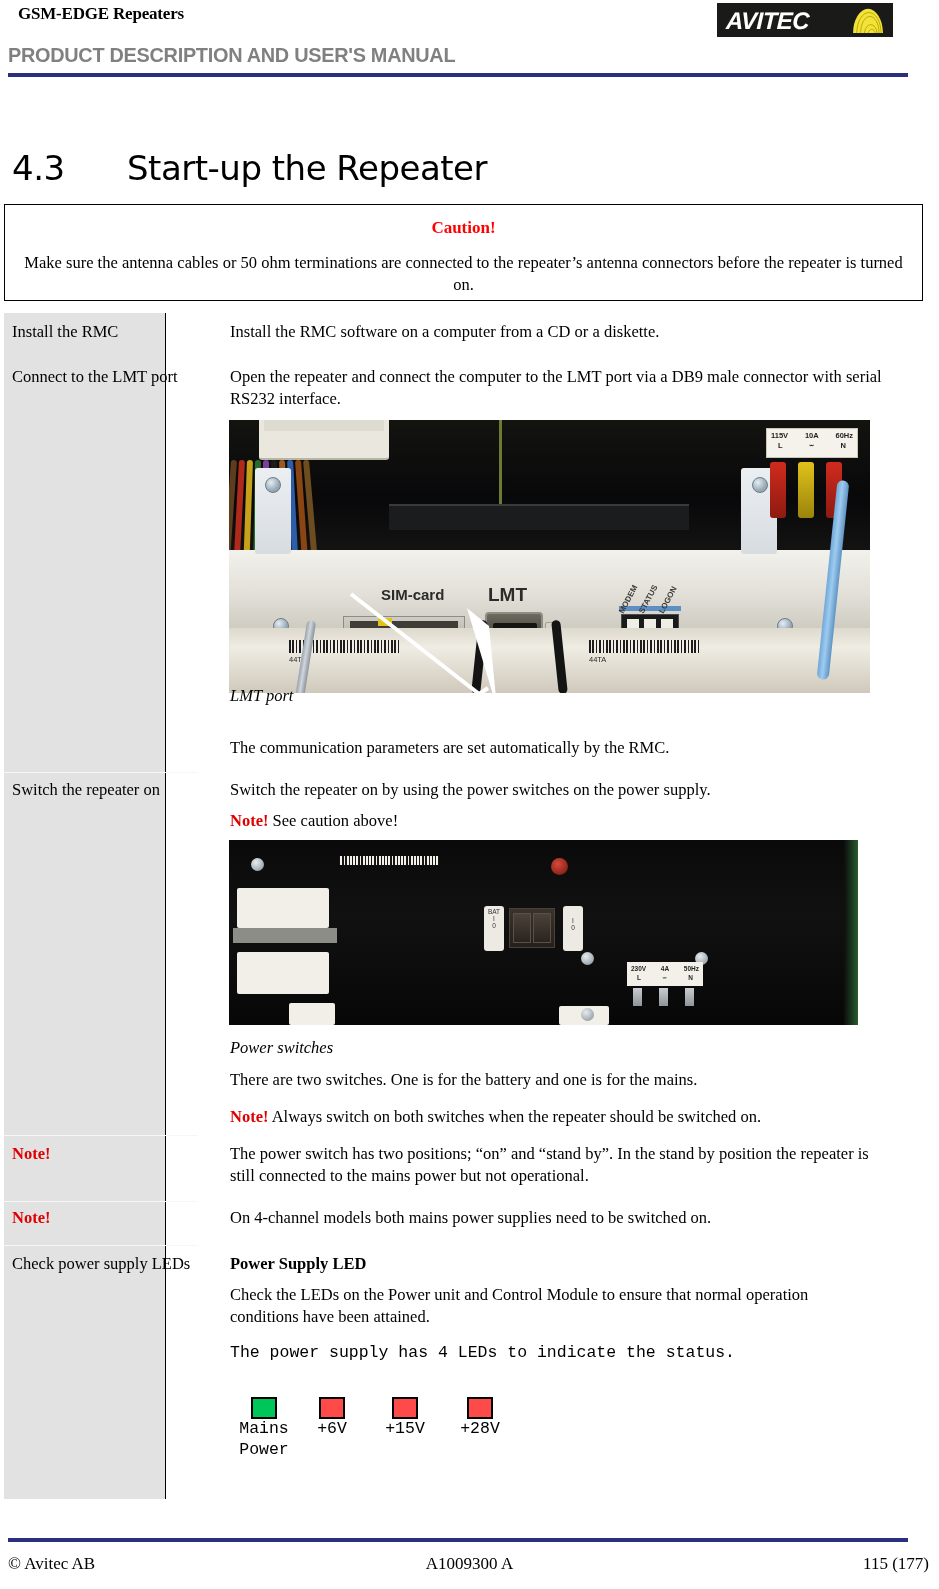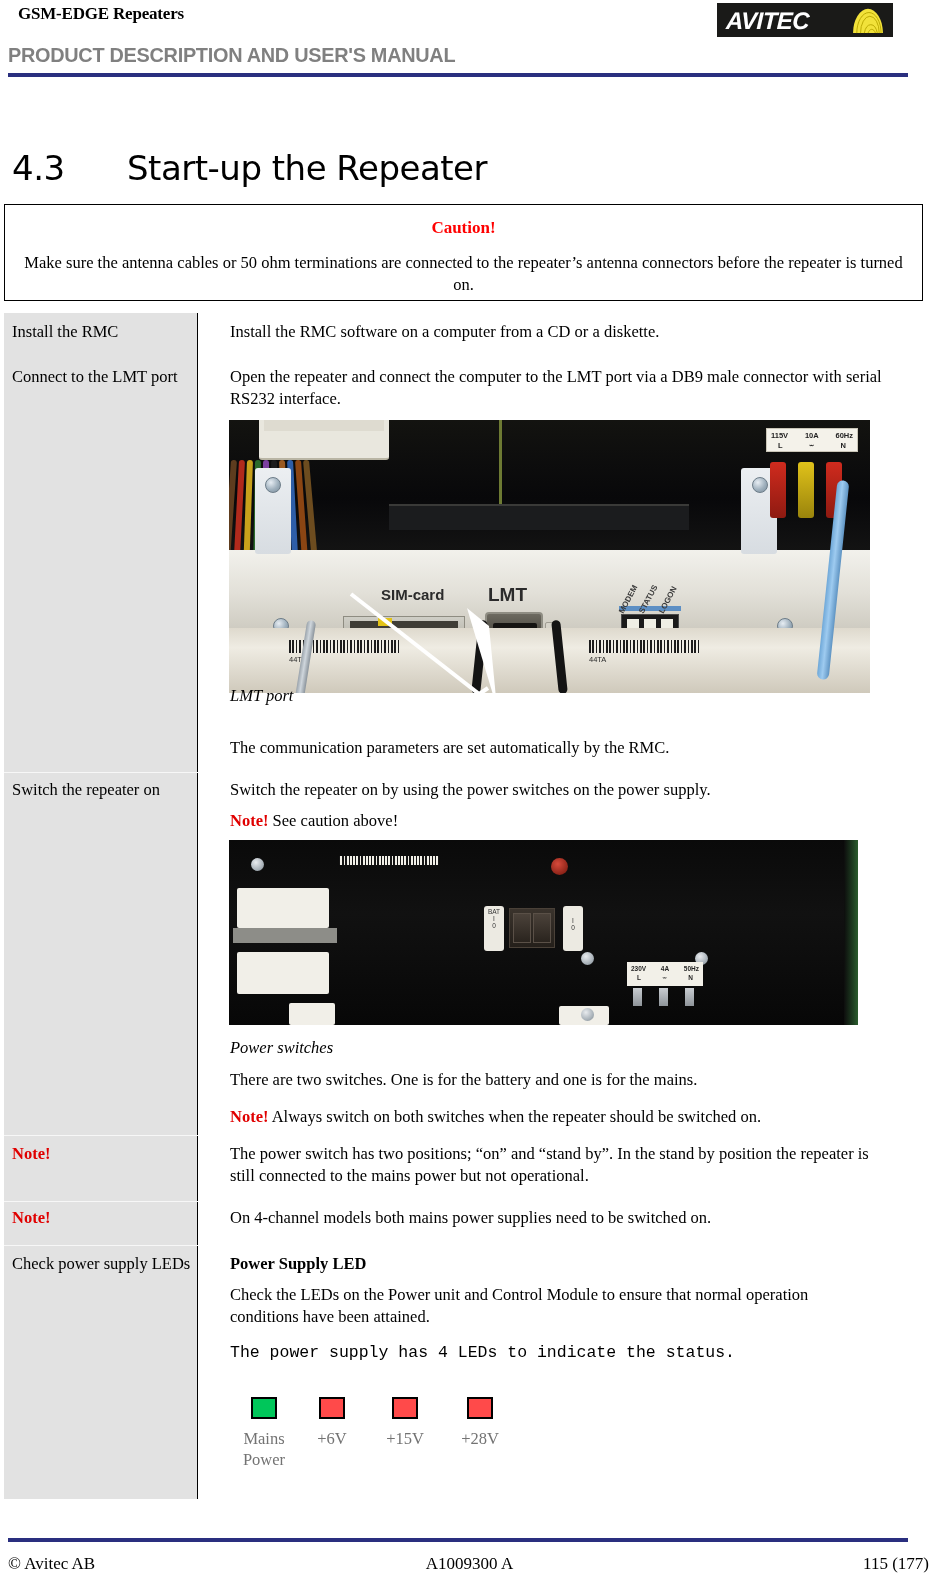--- a/index.html
+++ b/index.html
@@ -119,21 +119,21 @@
   
   .steps-table {
     position: absolute;
     left: 4px; top: 313px;
     width: 919px;
     height: 1186px;
   }
   .col-left {
     position: absolute;
     left: 0; top: 0;
-    width: 194px;
+    width: 162px;
     height: 1186px;
     background: #e2e2e2;
     border-right: 1.3px solid #000;
     box-sizing: border-box;
   }
   .col-right {
     position: absolute;
     left: 196px; top: 0;
     width: 723px;
     height: 1186px;
@@ -334,21 +334,21 @@
   }
   .p1-barcode-txt {
     position: absolute;
     font-family: "Liberation Sans", sans-serif;
     font-size: 7.5px;
     color: #2a2a2a;
     white-space: nowrap;
   }
   .p1-115v {
     position: absolute; left: 537px; top: 8px;
-    width: 92px; height: 24px;
+    width: 92px; height: 30px;
     background: #f4f2ea;
     border: 1px solid #cac6b8;
     box-sizing: border-box;
     font-family: "Liberation Sans", sans-serif;
     font-size: 7.5px;
     font-weight: bold;
     color: #222;
     padding: 2px 4px 0;
     line-height: 1.35;
   }
@@ -496,25 +496,25 @@
     text-align: center;
   }
   .led-box {
     width: 26px;
     height: 22px;
     border: 2px solid #000;
     margin: 0 auto;
     box-sizing: border-box;
   }
   .led-caption {
-    margin-top: 10px;
+    margin-top: 0;
     font-size: 16.5px;
     line-height: 1.25;
-    font-family: Liberation Serif, serif;
-    color: #737373;
+    font-family: Liberation Mono, monospace;
+    color: #000000;
   }
 
   
   .page-footer {
     position: absolute;
     left: 0; top: 1538px;
     width: 939px; height: 51px;
   }
   .ftr-rule {
     position: absolute;

